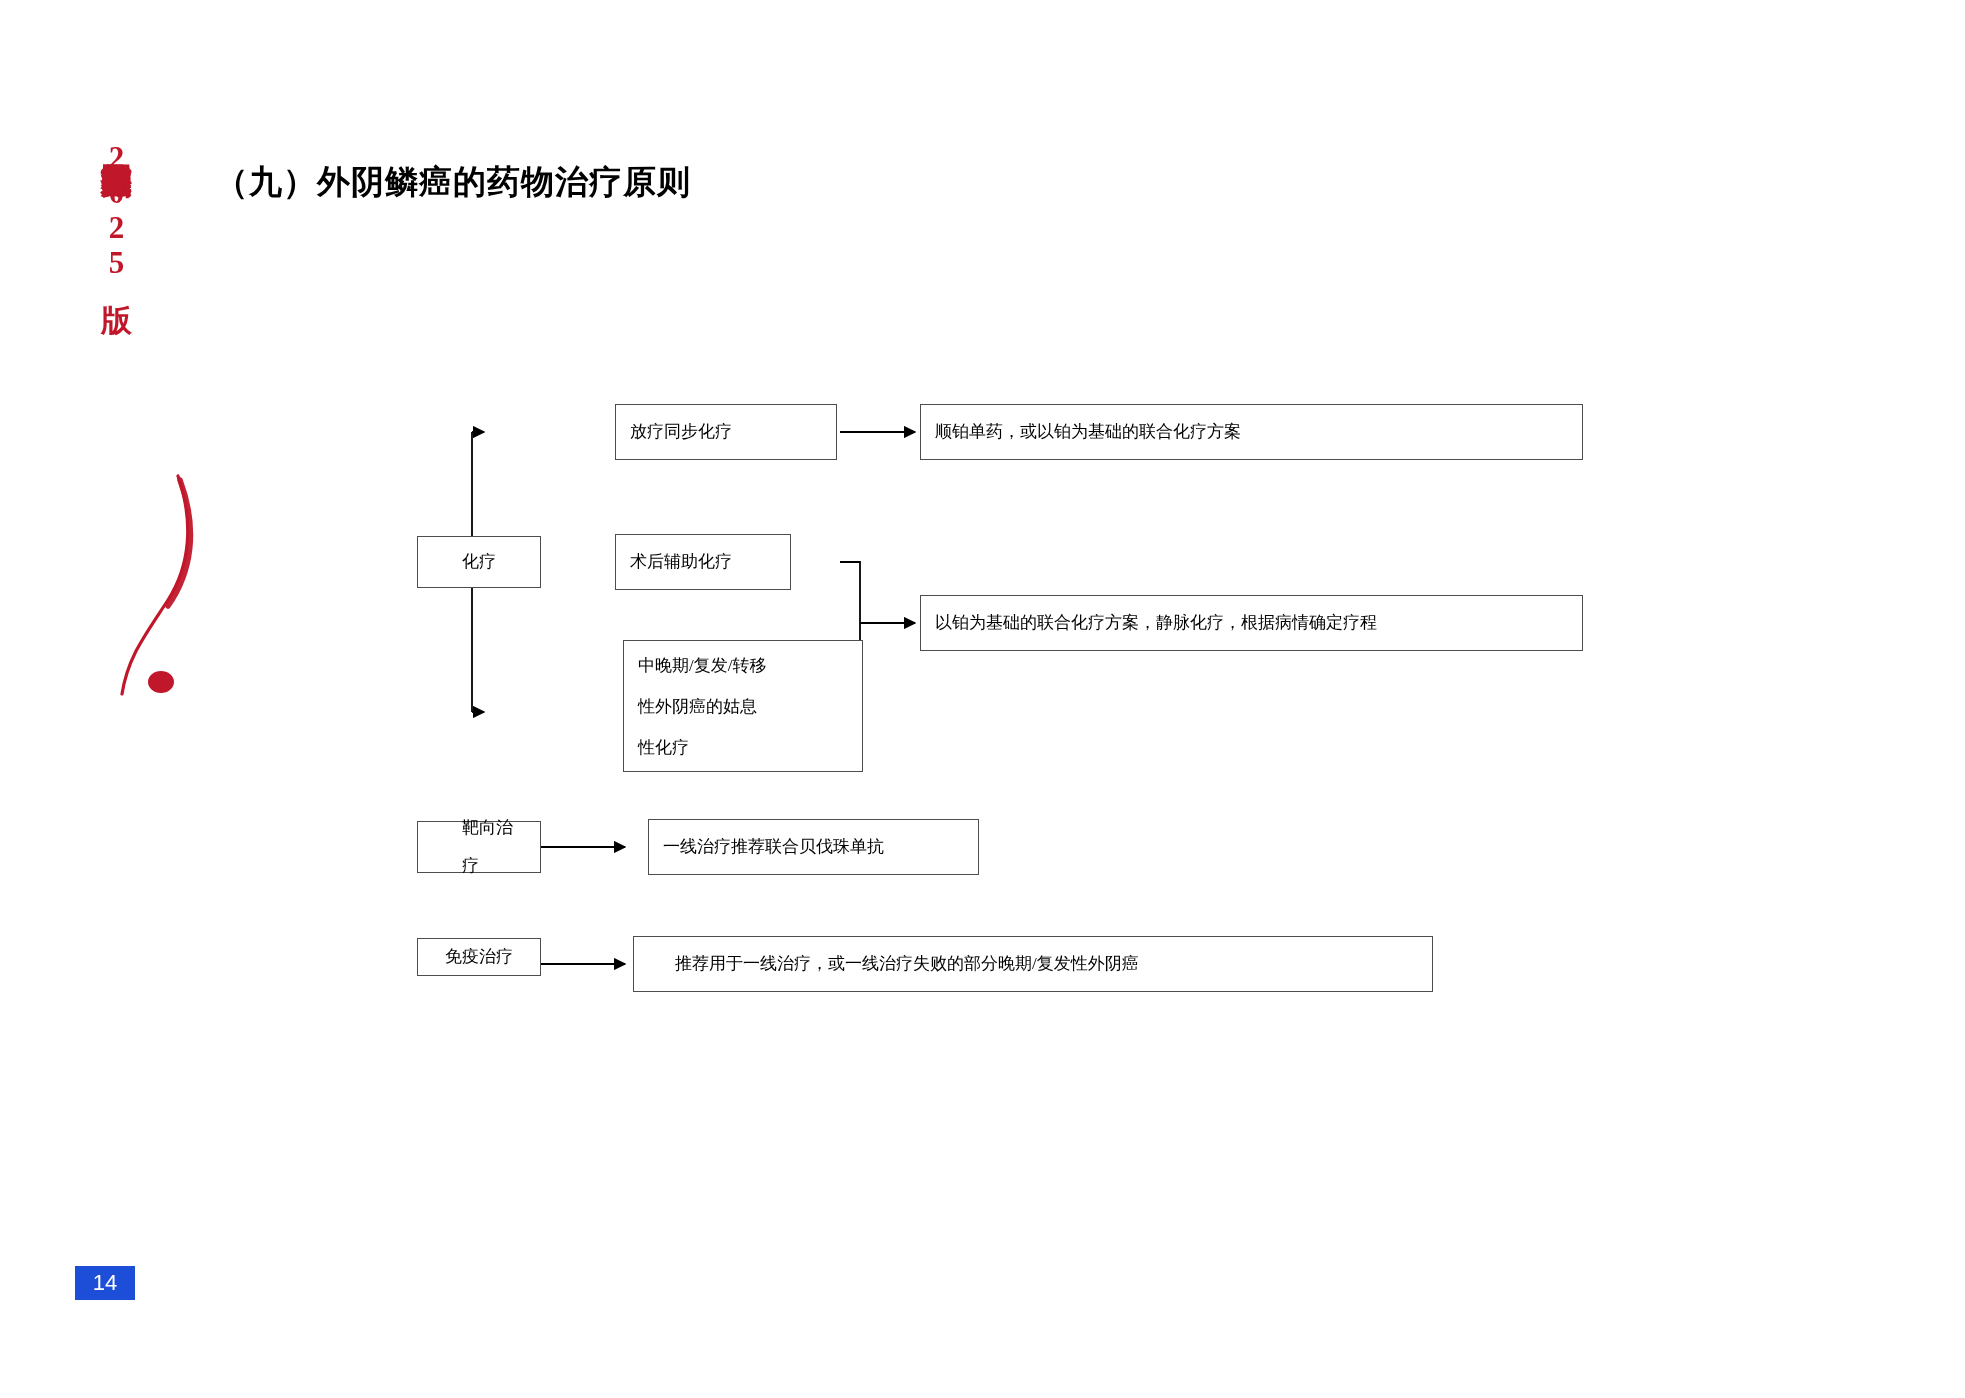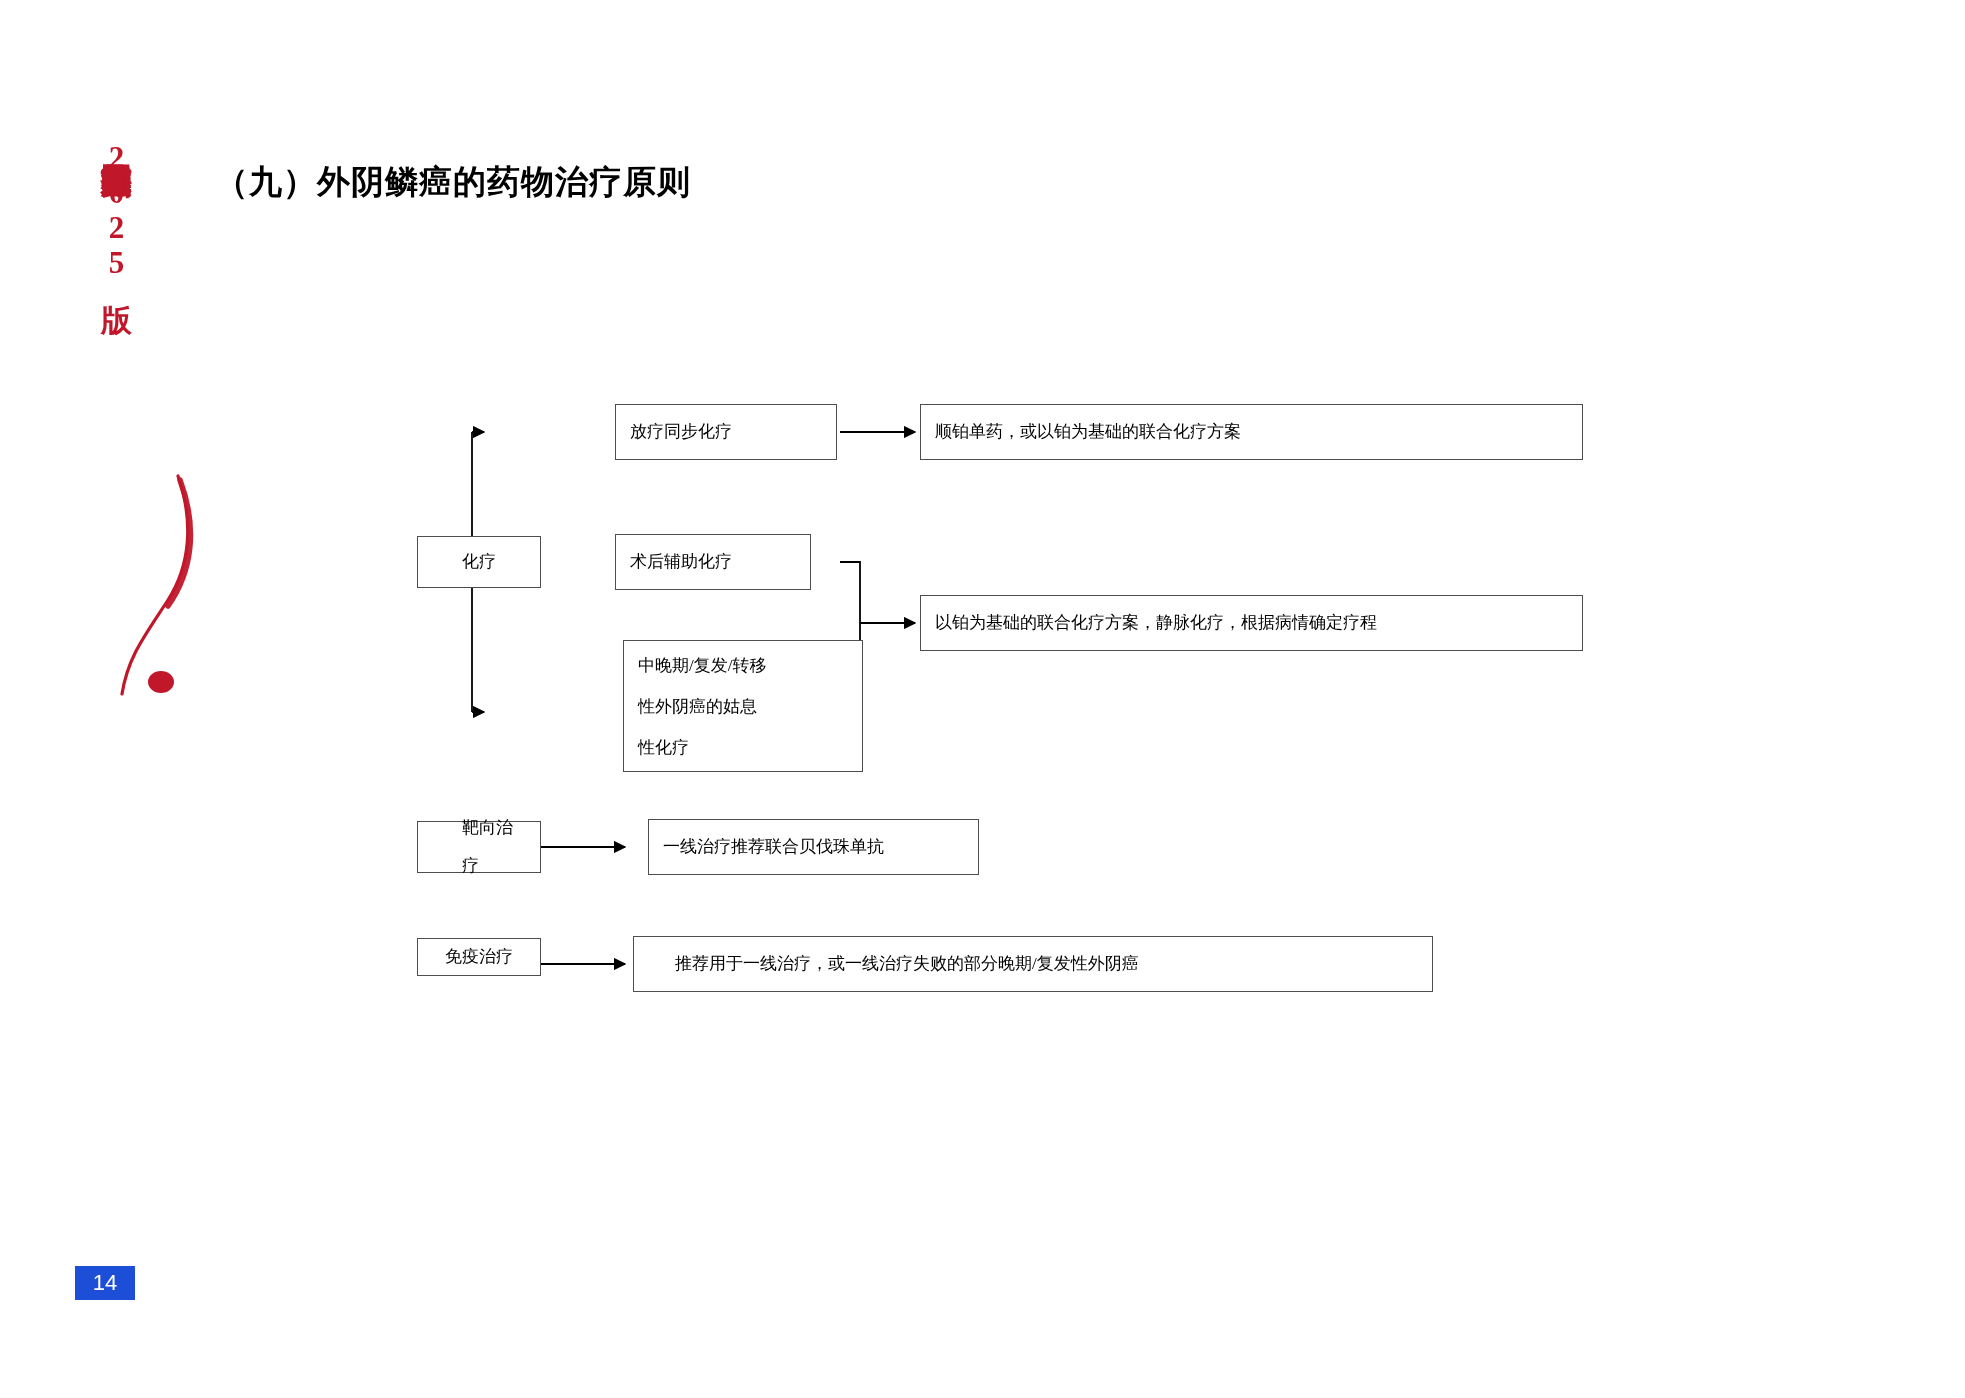--- a/index.html
+++ b/index.html
@@ -162,21 +162,21 @@
 
       <path d="M 437 847 L 625 847" fill="none" stroke="#000" stroke-width="1.8" marker-end="url(#arrow)"></path>
 
       <path d="M 437 964 L 625 964" fill="none" stroke="#000" stroke-width="1.8" marker-end="url(#arrow)"></path>
     </svg>
 
     <div class="node center" style="left:417px; top:536px; width:124px; height:52px;">化疗</div>
 
     <div class="node" style="left:615px; top:404px; width:222px; height:56px;">放疗同步化疗</div>
 
-    <div class="node" style="left:615px; top:534px; width:196px; height:56px;">术后辅助化疗</div>
+    <div class="node" style="left:615px; top:534px; width:176px; height:56px;">术后辅助化疗</div>
 
     <div class="node multiline" style="left:615px; top:640px; width:240px; height:132px;margin-left:8px;">中晚期/复发/转移
 性外阴癌的姑息
 性化疗</div>
 
     <div class="node" style="left:920px; top:404px; width:663px; height:56px;">顺铂单药，或以铂为基础的联合化疗方案</div>
 
     <div class="node" style="left:920px; top:595px; width:663px; height:56px;">以铂为基础的联合化疗方案，静脉化疗，根据病情确定疗程</div>
 
     <div class="node center" style="left:417px; top:821px; width:124px; height:52px;padding-left:44px;">靶向治疗</div>

